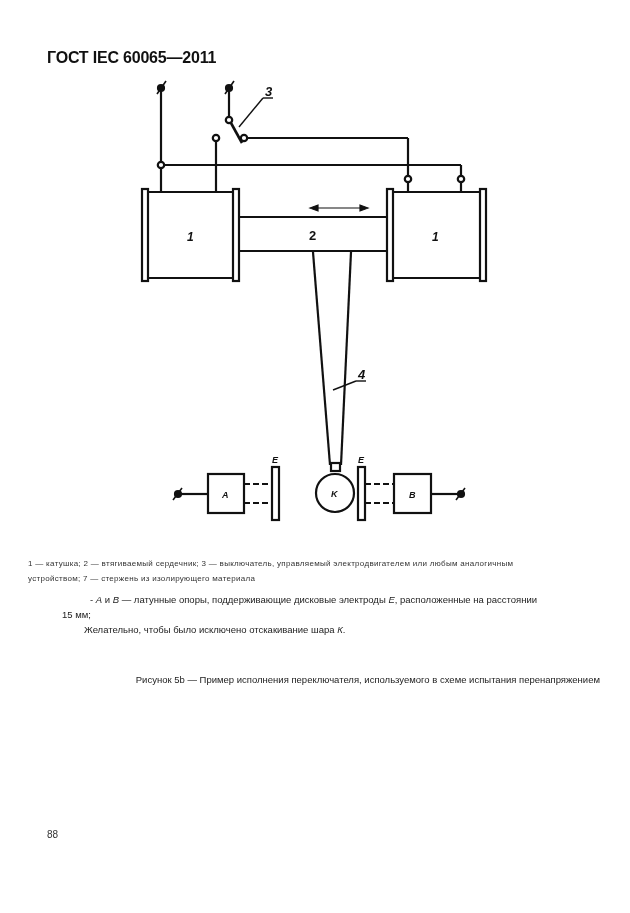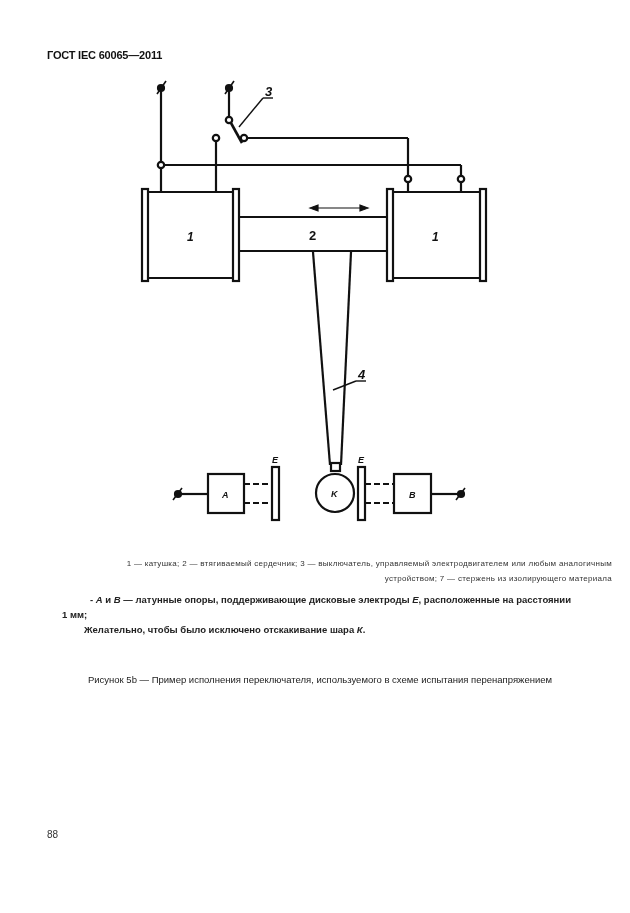--- a/index.html
+++ b/index.html
@@ -1,28 +1,28 @@
 <!DOCTYPE html>
 <html><head>
 <meta charset="utf-8">
 <style>
   html, body { margin: 0; padding: 0; background: #ffffff; }
   body { width: 630px; height: 913px; position: relative; overflow: hidden; font-family: "Liberation Sans", sans-serif; color: #111; }
-  .header { position: absolute; left: 47px; top: 49px; font-size: 11px; font-weight: bold; letter-spacing: -0.2px; }
+  .header { position: absolute; left: 47px; top: 49px; font-size: 16px; font-weight: bold; letter-spacing: -0.2px; }
   .diagram { position: absolute; left: 0; top: 0; width: 630px; height: 540px; }
   .diagram svg { width: 630px; height: 540px; display: block; }
   .lbl { font-family: "Liberation Sans", sans-serif; font-style: italic; font-weight: bold; fill: #111; }
-  .legend { position: absolute; left: 52px; width: 560px; top: 556px; font-size: 8px; text-align: right; line-height: 15px; color: #333; letter-spacing: 0.3px; }
+  .legend { position: absolute; left: 28px; width: 560px; top: 556px; font-size: 8px; text-align: left; line-height: 15px; color: #333; letter-spacing: 0.3px; }
   .legend p { margin: 0; }
   .notes { position: absolute; left: 62px; top: 592px; width: 520px; font-size: 9.5px; line-height: 15px; color: #222; }
-  .notes p { margin: 0; font-weight: bold; }
+  .notes p { margin: 0; }
   .notes .indent { text-indent: 28px; }
   .notes .indent2 { text-indent: 22px; }
   .notes i { font-style: italic; }
-  .caption { position: absolute; left: 40px; width: 560px; top: 674px; font-size: 9.5px; text-align: center; color: #222; }
+  .caption { position: absolute; left: 40px; width: 560px; top: 674px; font-size: 9.5px; text-align: right; color: #222; }
   .page-num { position: absolute; left: 47px; top: 829px; font-size: 10px; color: #333; }
 </style>
 </head>
 <body>
 
 <div class="header">ГОСТ IEC 60065—2011</div>
 
 <div class="diagram">
   <svg viewBox="0 0 630 540" xmlns="http://www.w3.org/2000/svg">
     <g stroke="#111" fill="none" stroke-width="2.2">
@@ -132,19 +132,19 @@
   </svg>
 </div>
 
 <div class="legend">
   <p>1 — катушка; 2 — втягиваемый сердечник; 3 — выключатель, управляемый электродвигателем или любым аналогичным</p>
   <p>устройством; 7 — стержень из изолирующего материала</p>
 </div>
 
 <div class="notes">
   <p class="indent"><span>- </span><i>А</i><span> и </span><i>В</i><span> — латунные опоры, поддерживающие дисковые электроды </span><i>Е</i><span>,  расположенные  на  расстоянии</span></p>
-  <p>1 мм;</p>
+  <p>15 мм;</p>
   <p class="indent2"><span>Желательно, чтобы было исключено отскакивание шара </span><i>К</i><span>.</span></p>
 </div>
 
 <div class="caption">Рисунок 5b — Пример исполнения переключателя, используемого в схеме испытания перенапряжением</div>
 
 <div class="page-num">88</div>
 
 </body></html>

